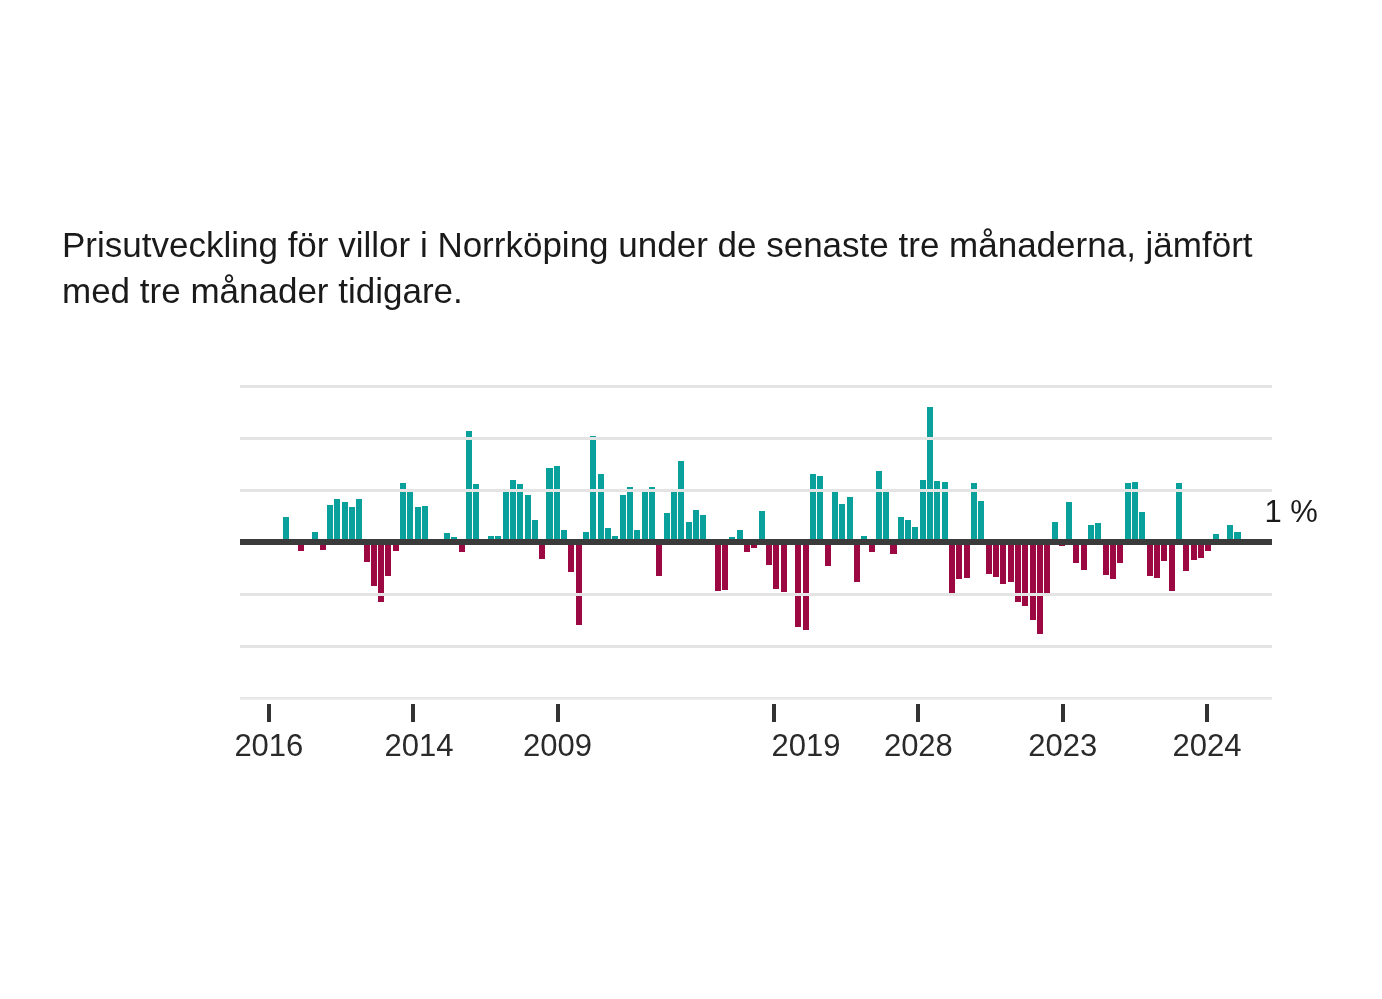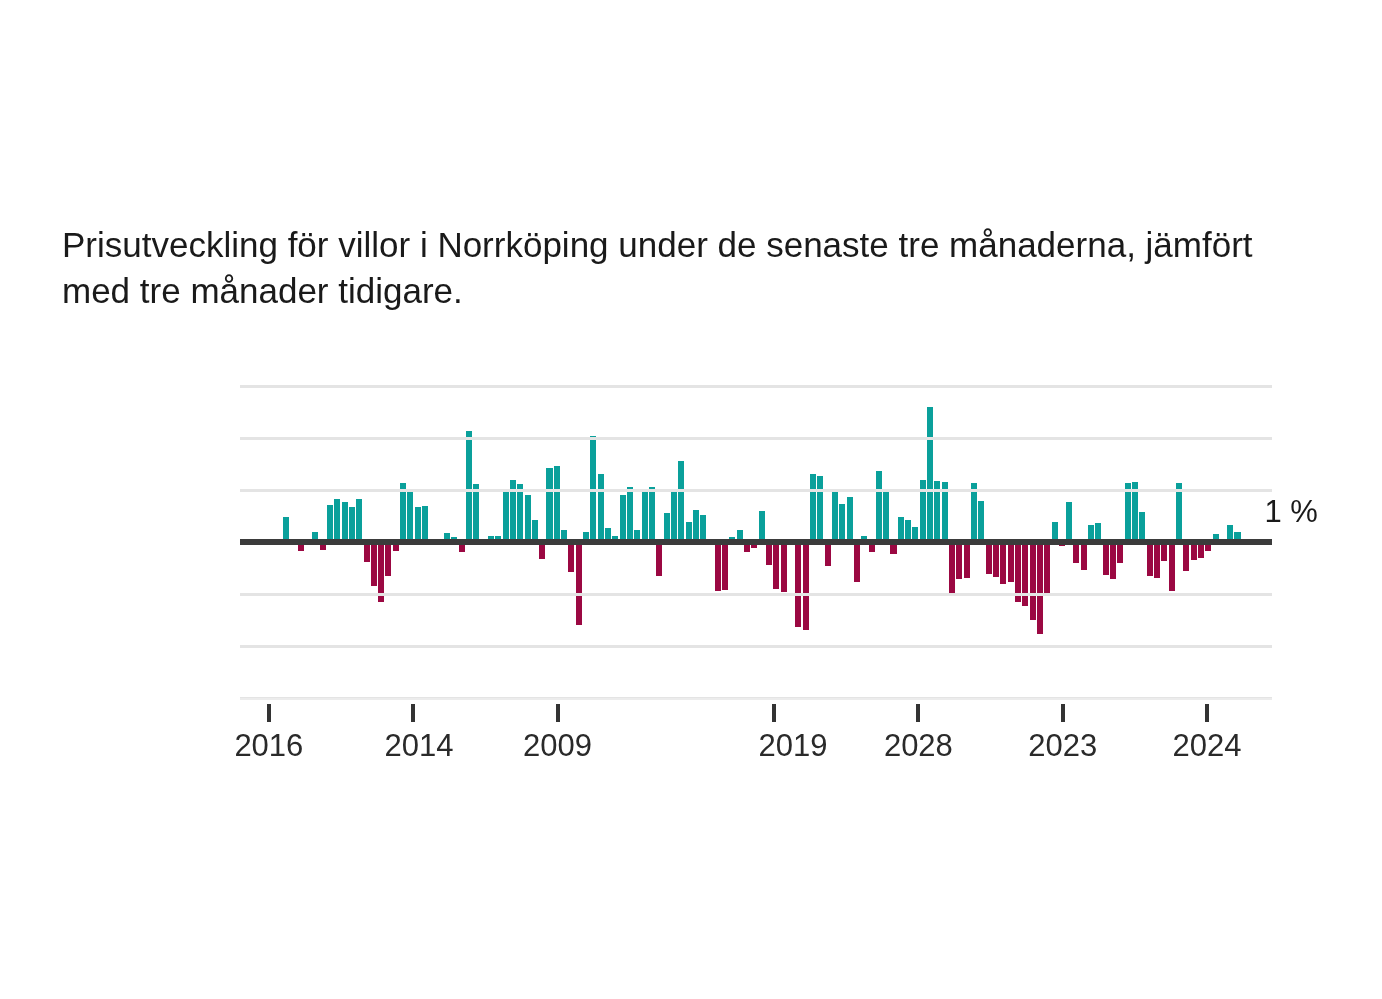--- a/index.html
+++ b/index.html
@@ -305,21 +305,21 @@
       </div>
     <div class="xaxis" id="xaxis">
       <div class="xaxis-line"></div>
     <div class="tick" style="left: 26.8671px;"></div>
         <div class="xlabel" style="left: 28.8671px;">2016</div>
         <div class="tick" style="left: 171.203px;"></div>
         <div class="xlabel" style="left: 179px;">2014</div>
         <div class="tick" style="left: 315.538px;"></div>
         <div class="xlabel" style="left: 317.538px;">2009</div>
         <div class="tick" style="left: 532.042px;"></div>
-        <div class="xlabel" style="left: 553px; text-align: right;">2019</div>
+        <div class="xlabel" style="left: 566px; text-align: right;">2019</div>
         <div class="tick" style="left: 676.378px;"></div>
         <div class="xlabel" style="left: 678.378px;">2028</div>
         <div class="tick" style="left: 820.713px;"></div>
         <div class="xlabel" style="left: 822.713px;">2023</div>
         <div class="tick" style="left: 965.049px;"></div>
         <div class="xlabel" style="left: 967.049px;">2024</div>
       </div>
     <div class="annotation" id="annotation" style="left: 1264.49px; top: 133.6px;">1 %</div>
   </div>
 

